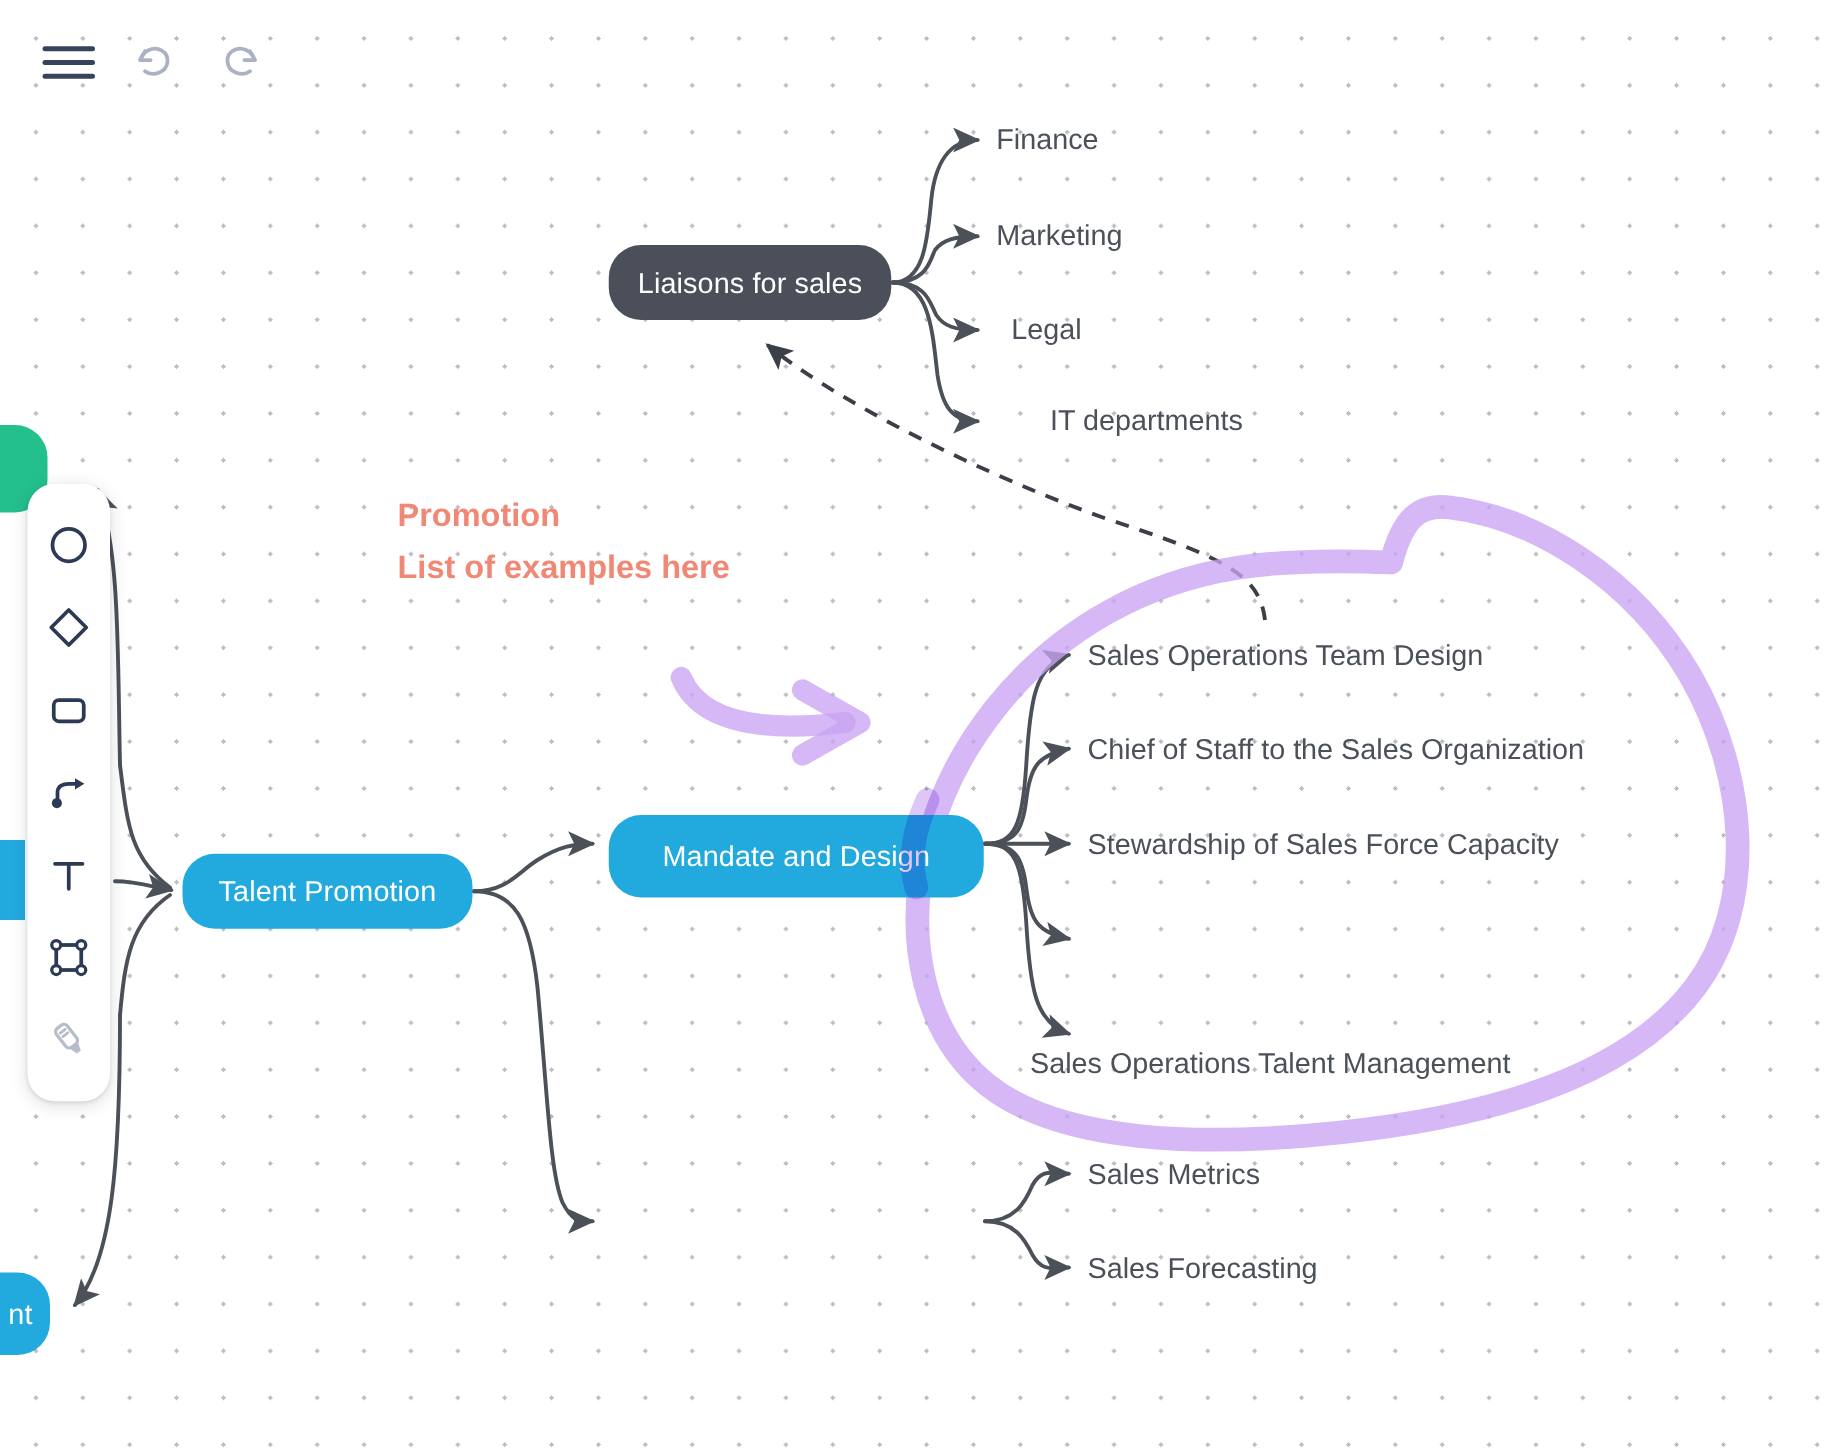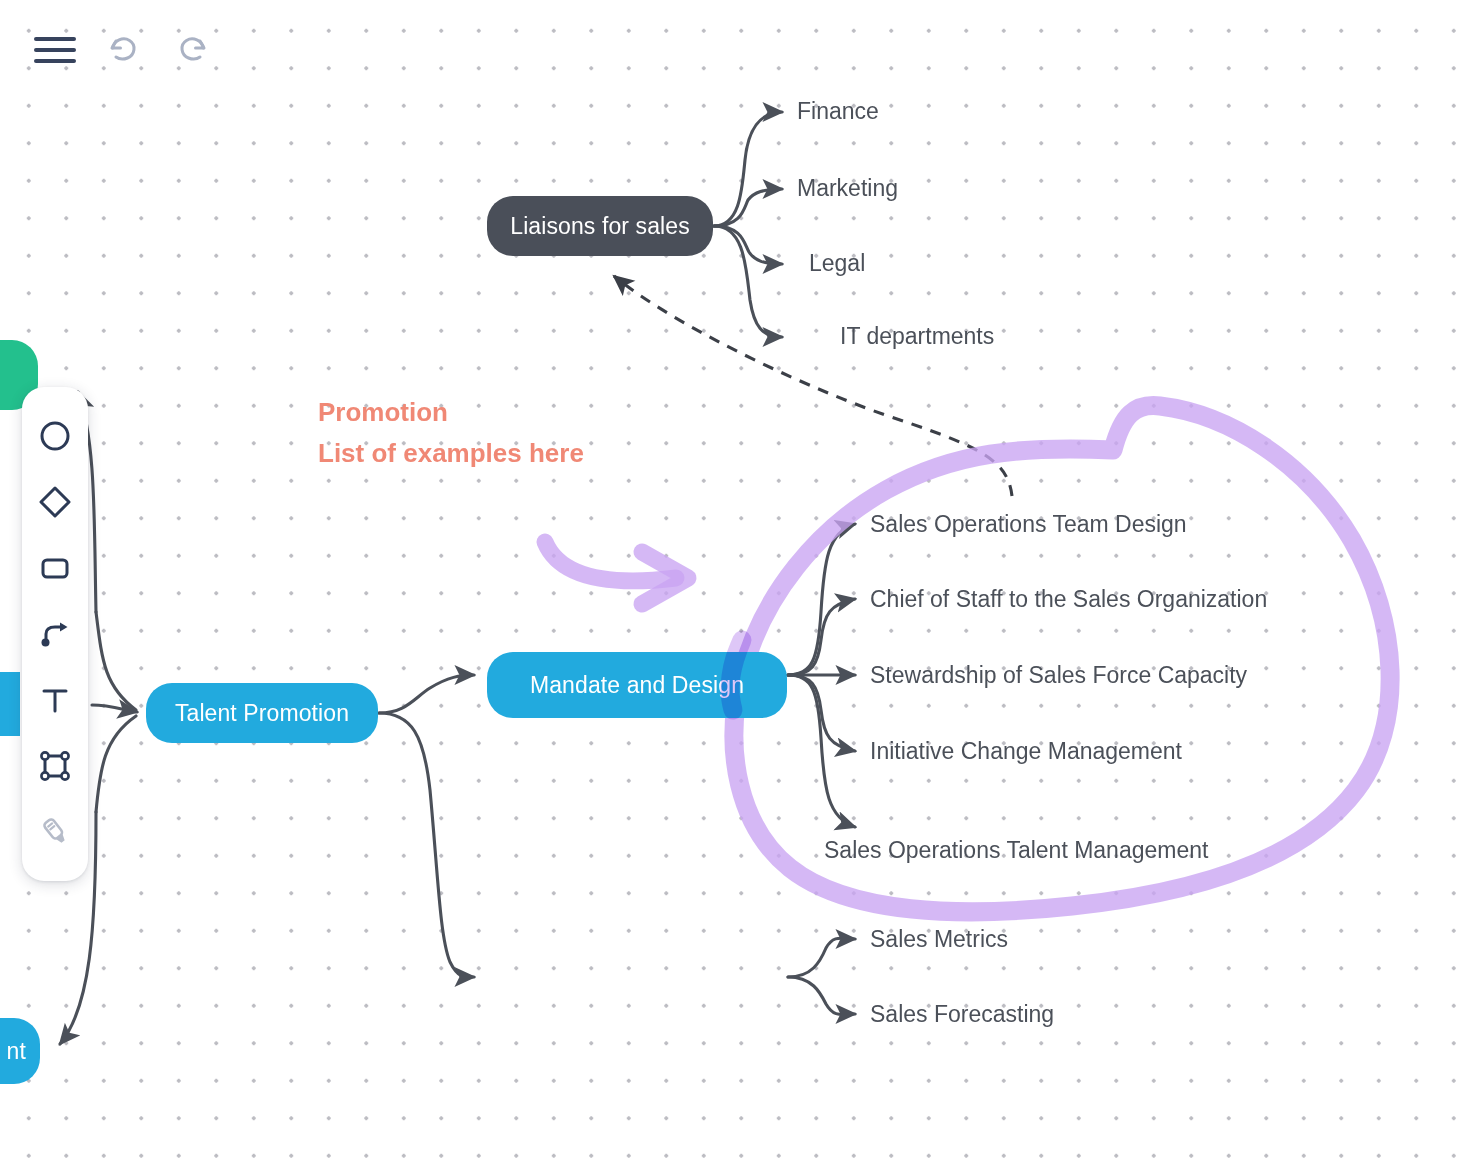--- a/index.html
+++ b/index.html
@@ -193,21 +193,20 @@
   </div>
 
   <div class="leaf" style="left:797px; top:98px;"><span>Finance</span></div>
   <div class="leaf" style="left:797px; top:175px;"><span>Marketing</span></div>
   <div class="leaf" style="left:797px; top:250px;margin-left:12px;"><span>Legal</span></div>
   <div class="leaf" style="left:840px; top:323px;text-align:right;"><span>IT departments</span></div>
 
   <div class="leaf" style="left:870px; top:586px;"><span>Chief of Staff to the Sales Organization</span></div>
   <div class="leaf" style="left:870px; top:511px;"><span>Sales Operations Team Design</span></div>
   <div class="leaf" style="left:870px; top:662px;"><span>Stewardship of Sales Force Capacity</span></div>
-  <div class="leaf" style="left:870px; top:738px;"><span>Initiative Change Management</span></div>
   <div class="leaf" style="left:824px; top:813px;margin-top:24px;"><span>Sales Operations Talent Management</span></div>
 
   <div class="leaf" style="left:870px; top:926px;"><span>Sales Metrics</span></div>
   <div class="leaf" style="left:870px; top:1001px;"><span>Sales Forecasting</span></div>
 
   <svg id="marks-over" class="layer" viewBox="0 0 1469 1164" style="mix-blend-mode:multiply;">
     <g fill="none" stroke="#c9a4f2" stroke-opacity="0.62" stroke-width="19" stroke-linecap="round">
       <path d="M742,640 C736,654 733,662 731,676 C729,690 730,698 733,710"></path>
     </g>
   </svg>

